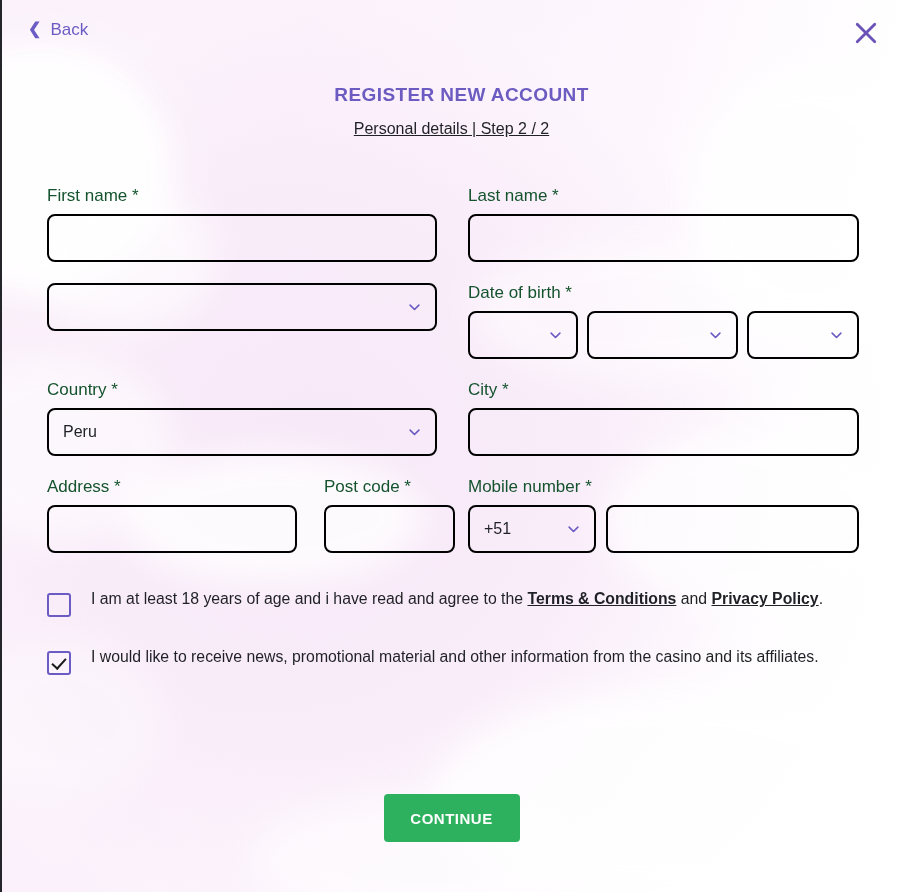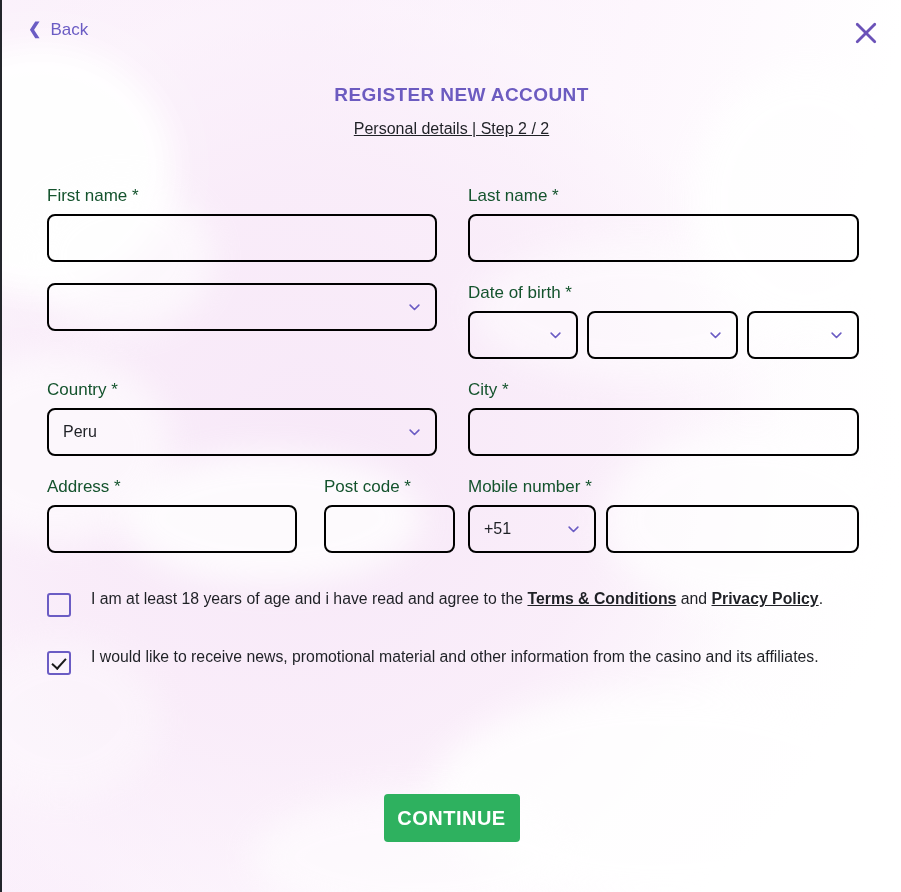--- a/index.html
+++ b/index.html
@@ -230,21 +230,21 @@
     justify-content: center;
   }
   .continue-btn {
     background: #2eb15f;
     color: #ffffff;
     border: none;
     border-radius: 4px;
     width: 136px;
     height: 48px;
     font-family: "Liberation Sans", sans-serif;
-    font-size: 20px;
+    font-size: 15px;
     font-weight: bold;
     letter-spacing: .5px;
     cursor: pointer;
   }
 </style>
 </head>
 <body>
 
 <div id="page">
 

